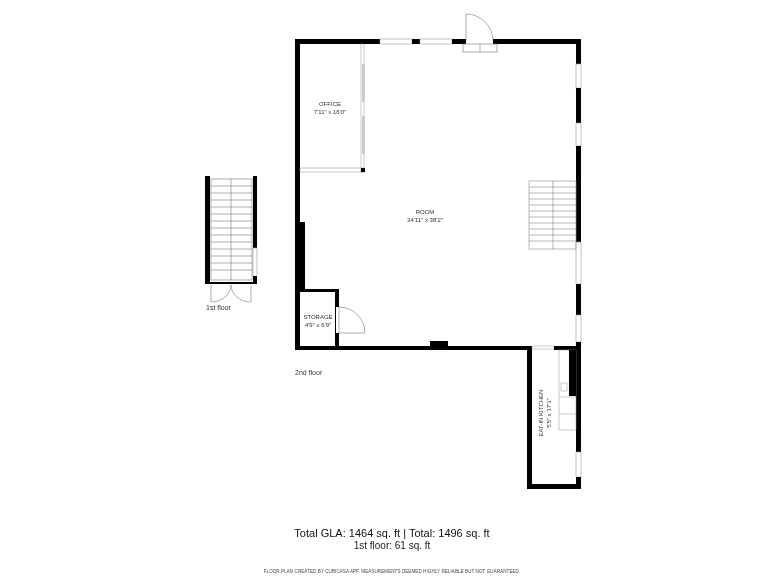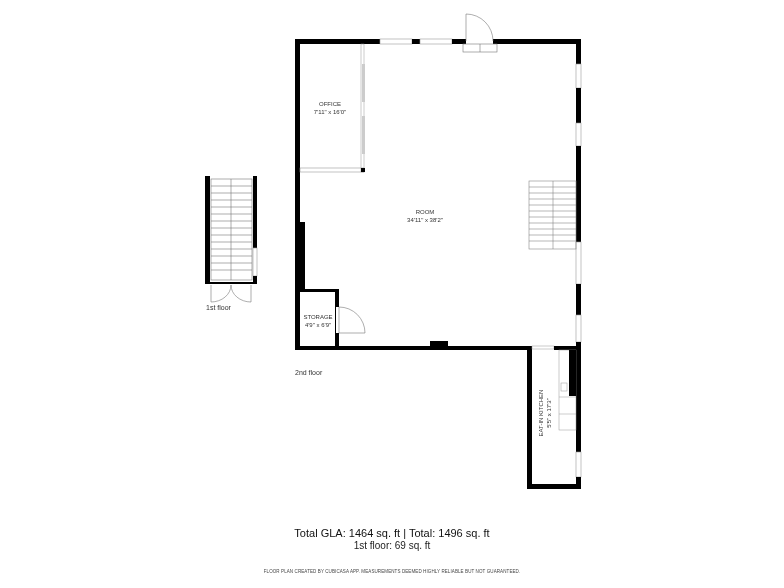--- a/index.html
+++ b/index.html
@@ -145,16 +145,16 @@
 <div class="lbl kitchen-lbl">
   <div>EAT-IN KITCHEN</div>
   <div>5'5" x 17'3"</div>
 </div>
 
 <div class="floor-lbl" style="left:206px; top:304px;">1st floor</div>
 <div class="floor-lbl" style="left:295px; top:369px;">2nd floor</div>
 
 <div class="summary" style="top:527px;">
   <div class="total">Total GLA: 1464 sq. ft | Total: 1496 sq. ft</div>
-  <div class="line">1st floor: 69 sq. ft</div>
+  <div class="line">1st floor: 61 sq. ft</div>
 </div>
 
 <div class="disclaimer">FLOOR PLAN CREATED BY CUBICASA APP. MEASUREMENTS DEEMED HIGHLY RELIABLE BUT NOT GUARANTEED.</div>
 
 </body></html>

